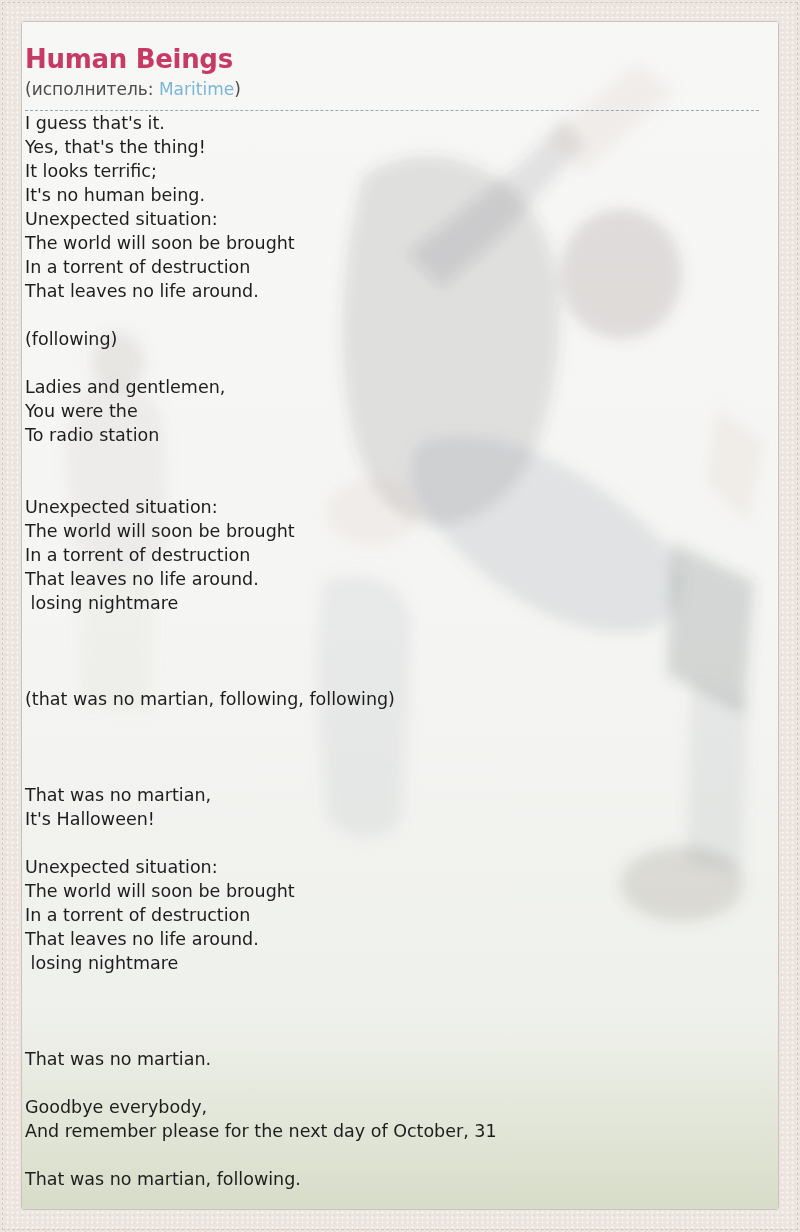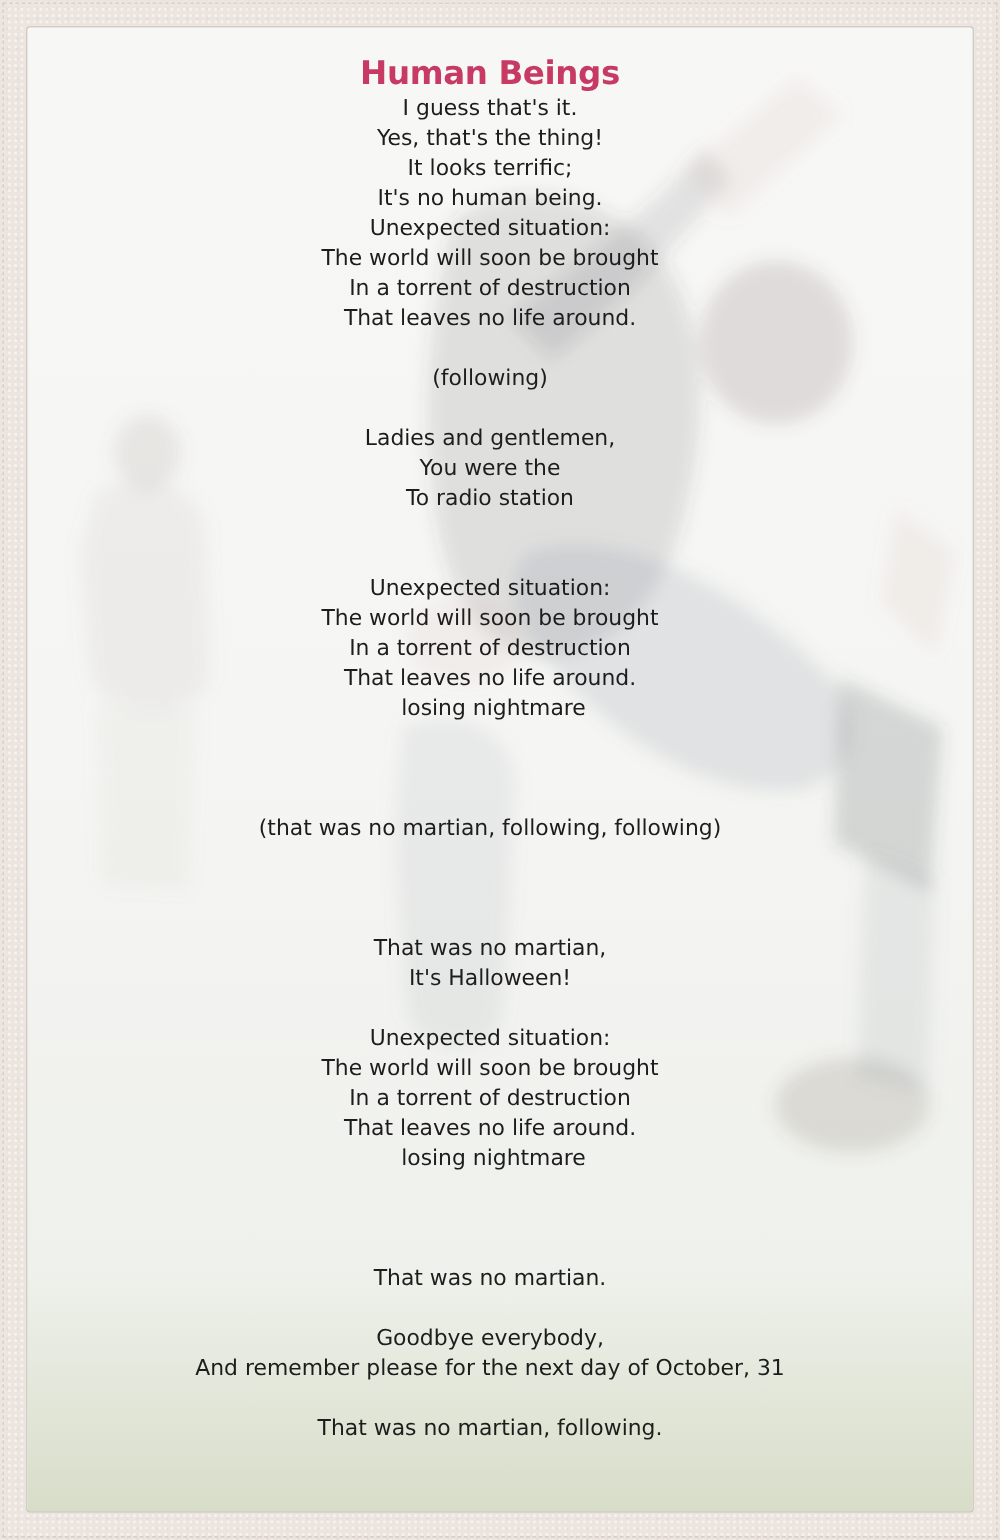--- a/index.html
+++ b/index.html
@@ -34,21 +34,20 @@
     overflow:hidden;
   }
   .bg-photo{
     position:absolute;inset:0;
     background:linear-gradient(180deg,#f7f7f6 0%,#f5f5f3 50%,#eff1ec 82%,#e9ece2 100%);
   }
   .bg-photo svg{display:block;}
   .card-inner{
     position:relative;
     padding:21px 19px 0 3px;
-    text-align:center;
   }
   h1.title{
     margin:0;
     font-size:26px;
     line-height:32px;
     font-weight:bold;
     letter-spacing:-0.3px;
     color:#c73a63;
   }
   .artist-line{
@@ -105,20 +104,21 @@
           <ellipse cx="96" cy="340" rx="27" ry="30" fill="#7d6f66" fill-opacity="0.12"></ellipse>
           <path d="M55,372 C90,354 132,362 142,398 L146,520 C140,552 70,556 50,520 L42,420 Z" fill="#9b968f" fill-opacity="0.10"></path>
           <path d="M55,540 L135,545 L128,690 L60,685 Z" fill="#a8a49e" fill-opacity="0.08"></path>
         </g>
         <rect x="0" y="1000" width="758" height="189" fill="url(#grass)"></rect>
       </svg>
     </div>
 
     <div class="card-inner">
       <h1 class="title">Human Beings</h1>
+      <div class="artist-line"><span>(исполнитель: </span><a class="artist-link">Maritime</a><span>)</span></div>
       <div class="lyrics">I guess that's it.
 Yes, that's the thing!
 It looks terrific;
 It's no human being.
 Unexpected situation:
 The world will soon be brought
 In a torrent of destruction
 That leaves no life around.
 
 (following)

